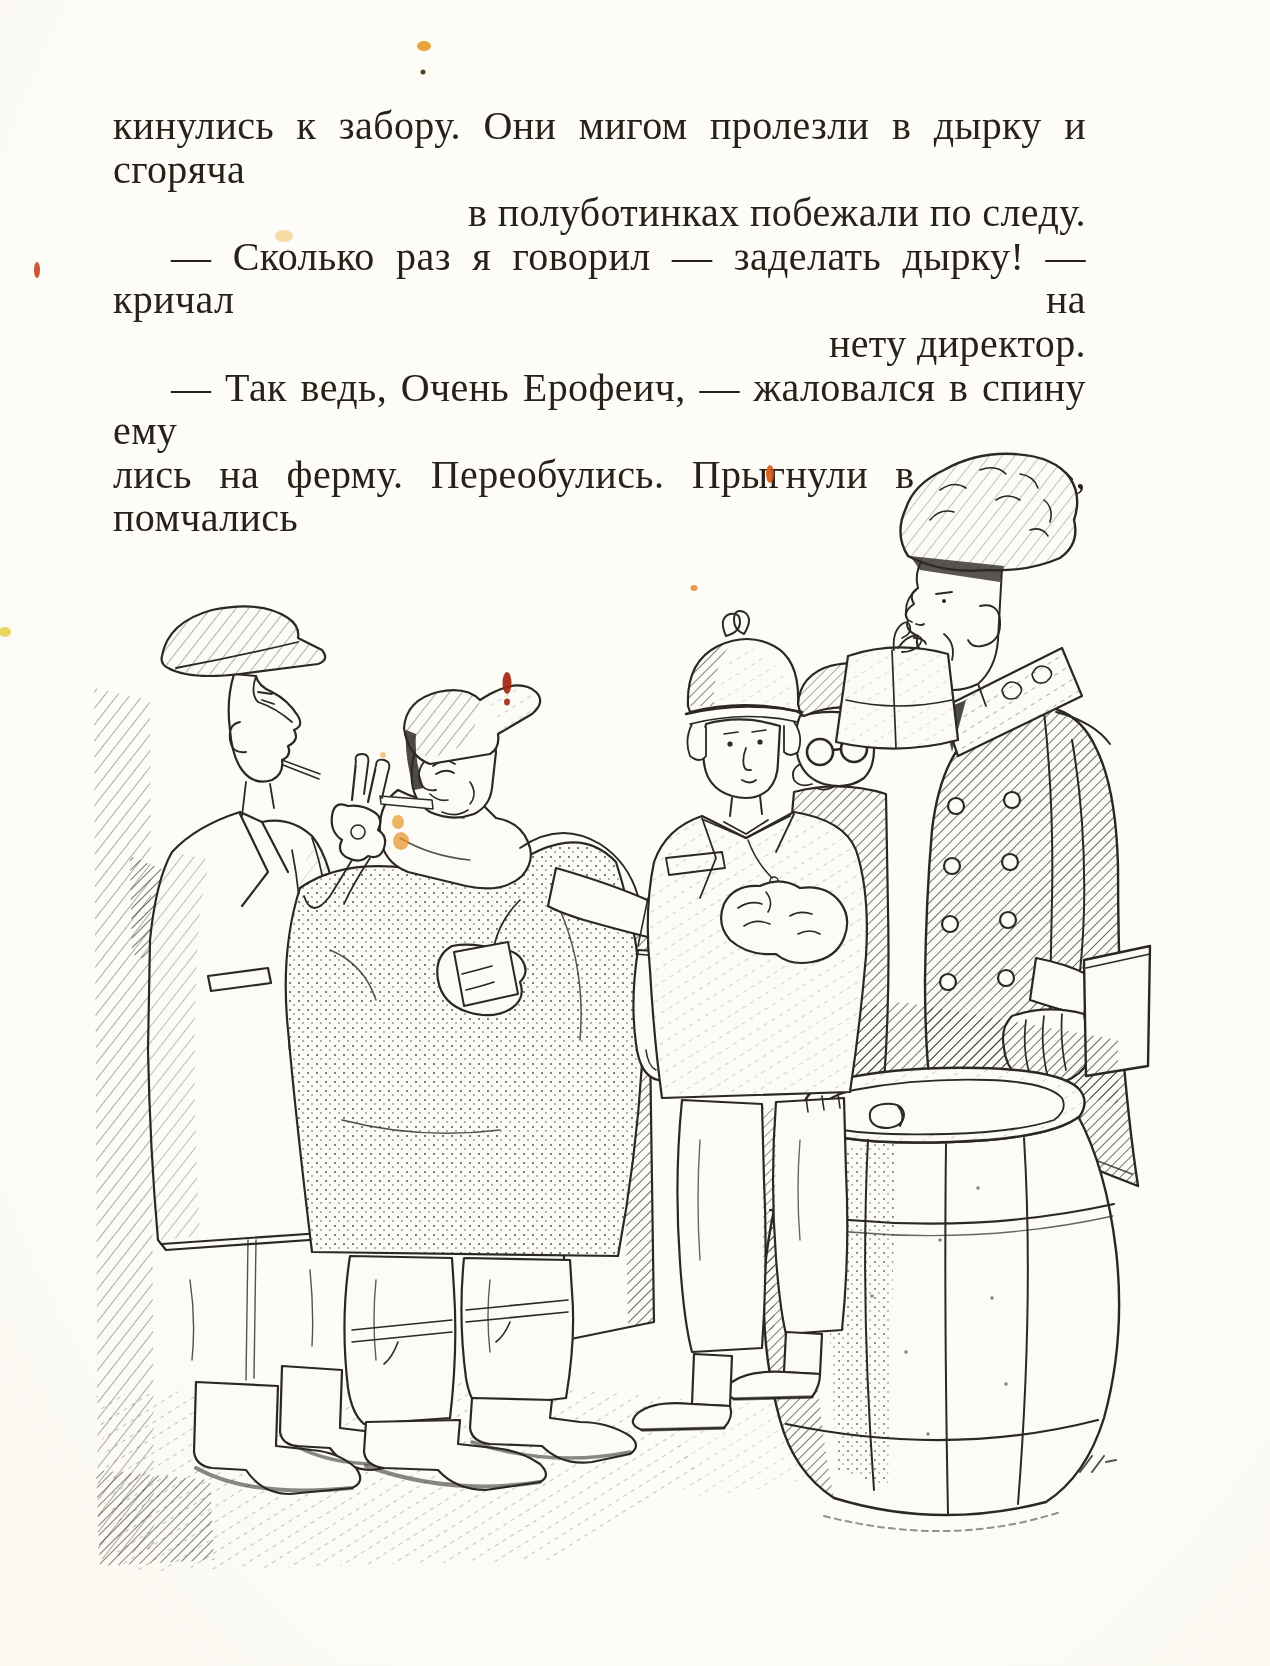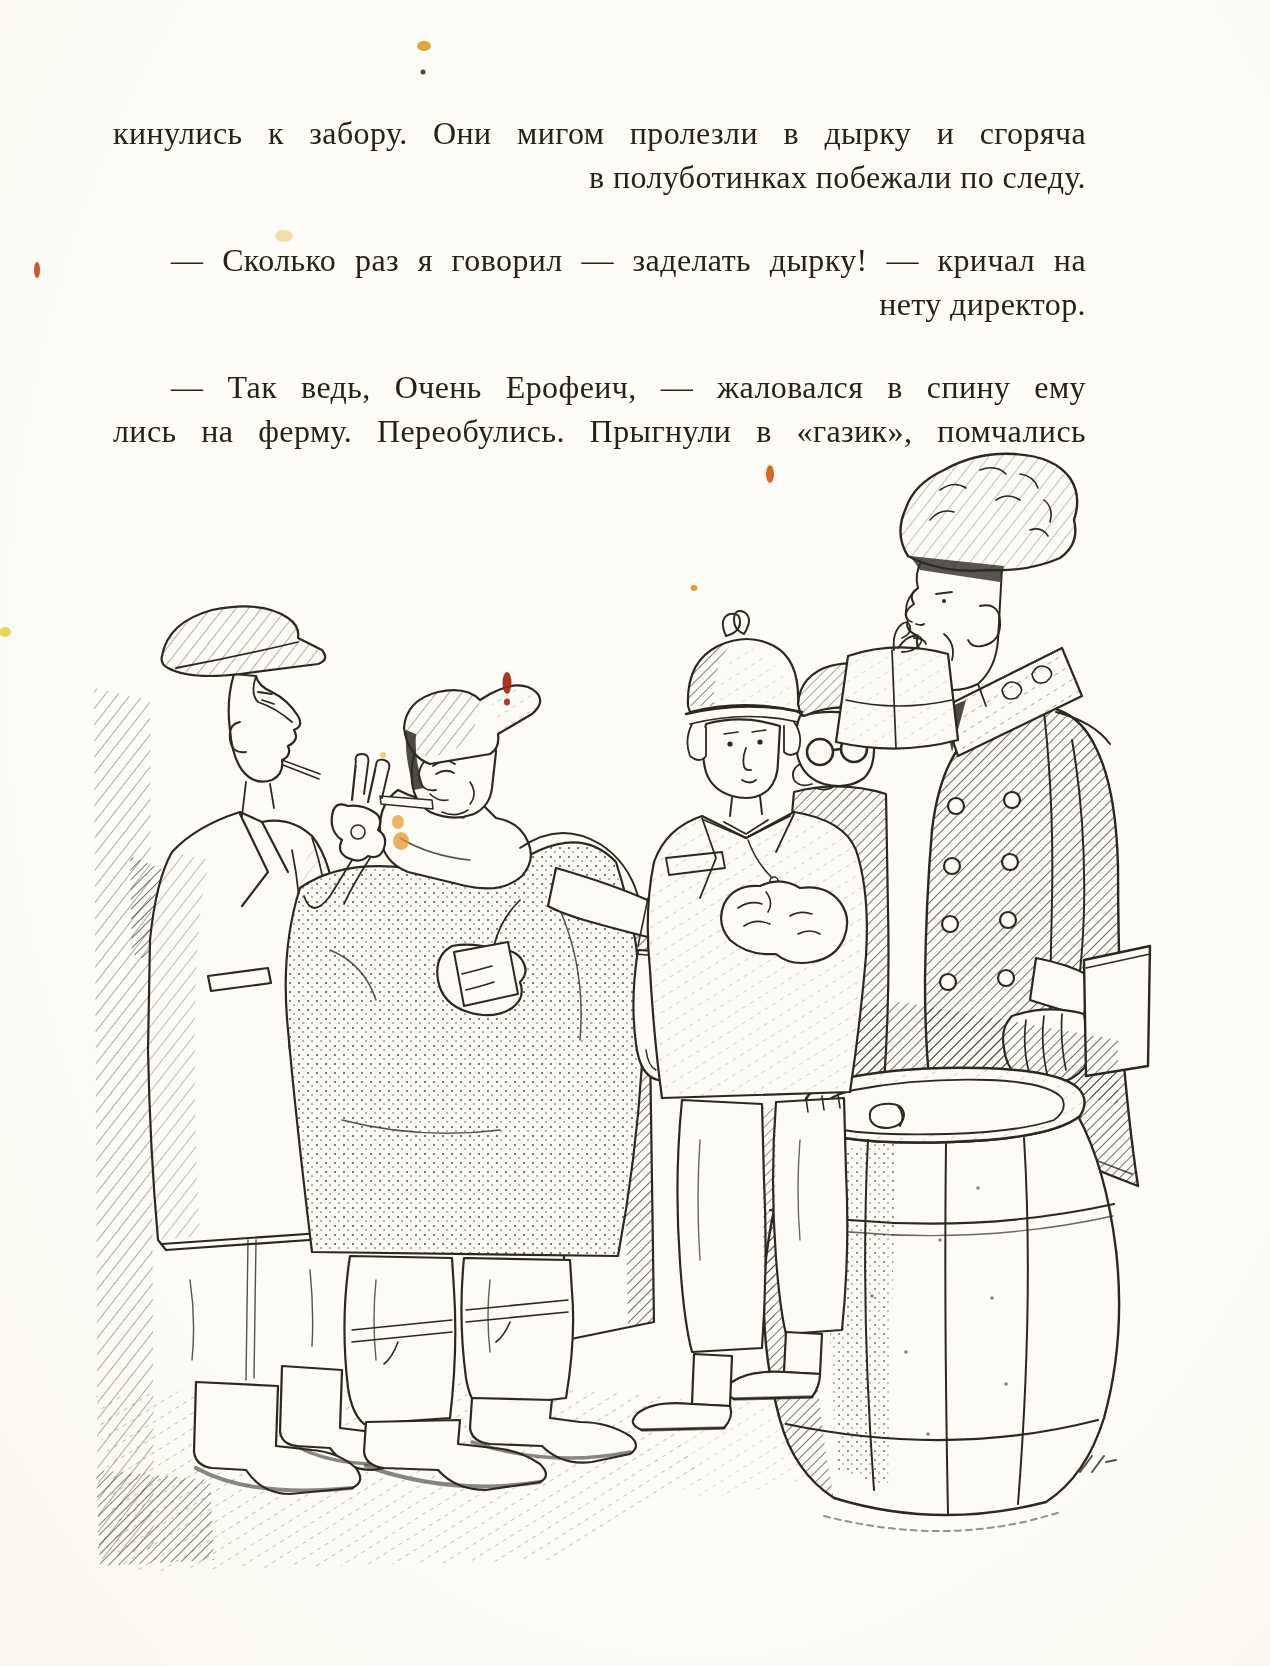--- a/index.html
+++ b/index.html
@@ -4,28 +4,28 @@
 <style>
   html,body{margin:0;padding:0;}
   body{
     width:1270px;height:1666px;position:relative;overflow:hidden;
     background:#fcfbf5;
     font-family:"Liberation Serif","DejaVu Serif",serif;
   }
   #page{position:absolute;inset:0;
     background:radial-gradient(ellipse at 55% 40%, #fdfcf7 60%, #faf8f0 100%);}
   #text-block{
-    position:absolute;left:113px;top:112px;width:973px;
-    color:#262219;font-size:32px;line-height:43.6px;
+    position:absolute;left:113px;top:104px;width:973px;
+    color:#262219;font-size:40px;line-height:43.6px;
     letter-spacing:.4px;
   }
   .tline{white-space:nowrap;text-align:right;}
   .tline.justify{white-space:normal;text-align:justify;text-align-last:justify;}
   .tline.indent{padding-left:58px;}
-  .tline.justify.indent{padding-left:0;text-indent:58px;margin-top:40px;}
+  .tline.justify.indent{padding-left:0;text-indent:58px;}
   #art{position:absolute;left:0;top:0;pointer-events:none;}
   svg *{vector-effect:non-scaling-stroke;}
 </style>
 </head>
 <body>
 
 <div id="page">
   <div id="text-block">
       <div class="tline justify">кинулись к забору. Они мигом пролезли в дырку и сгоряча</div>
       <div class="tline">в полуботинках побежали по следу.</div>

